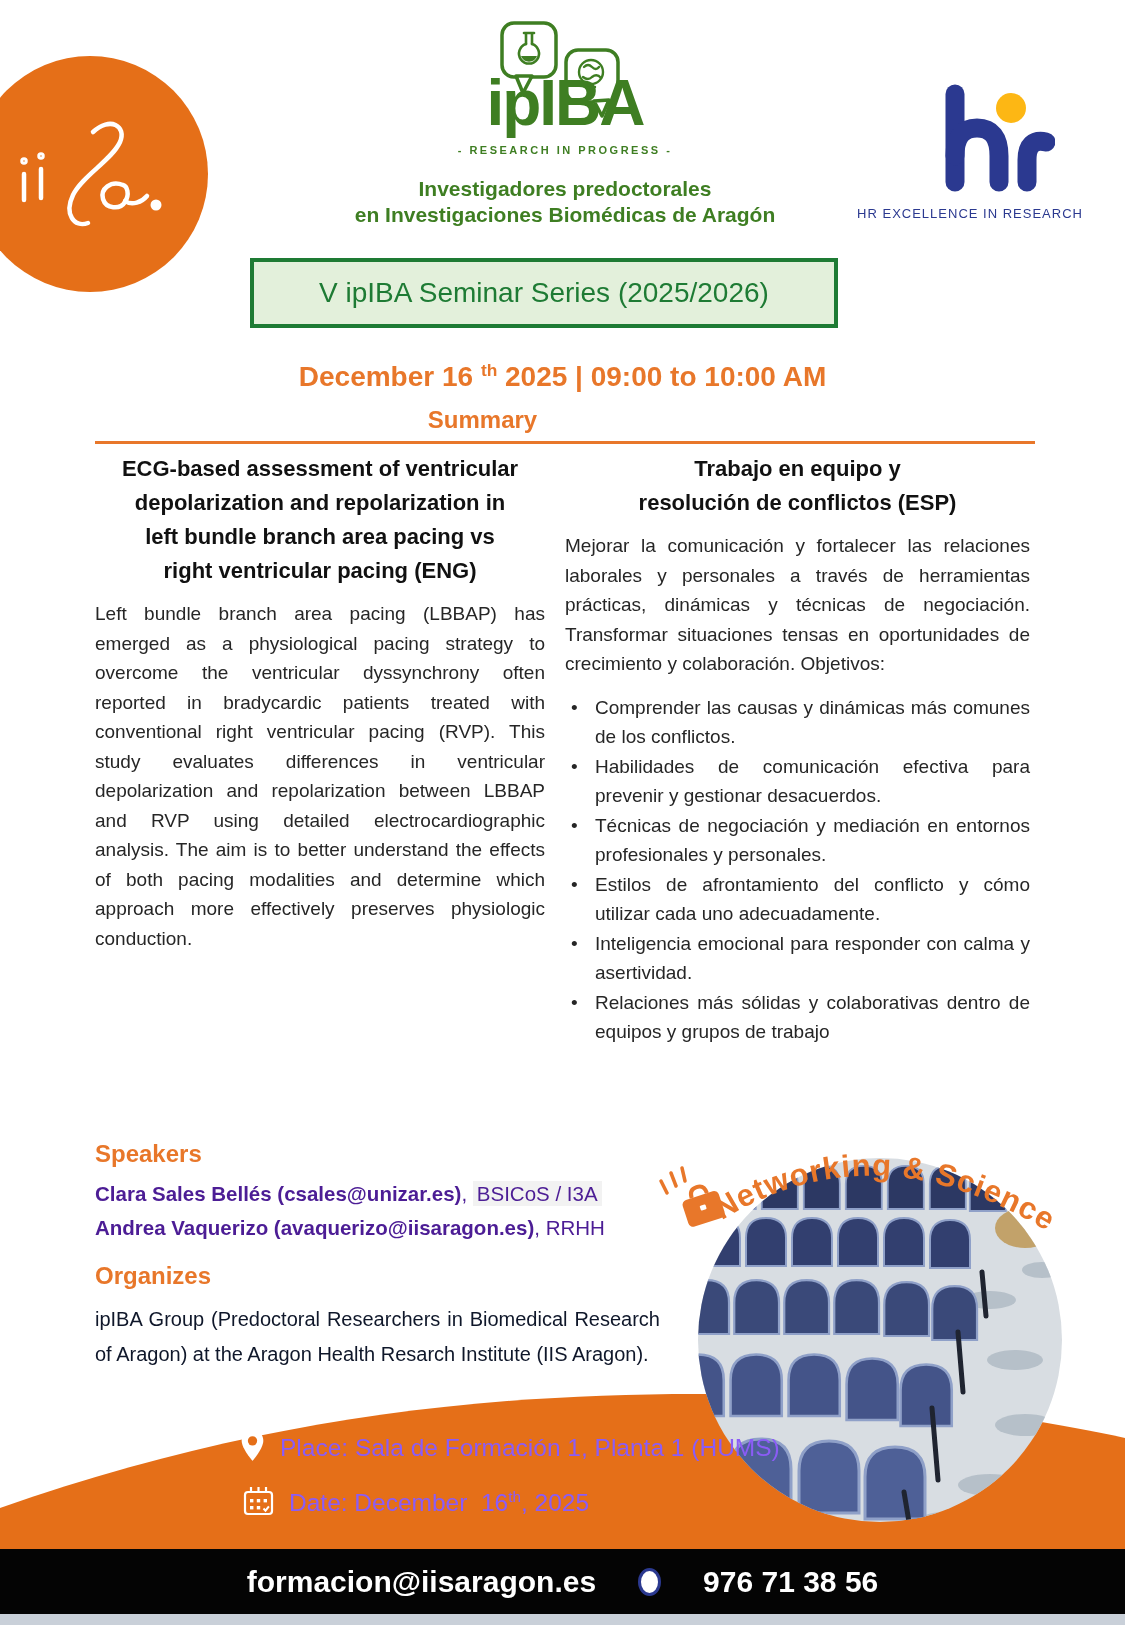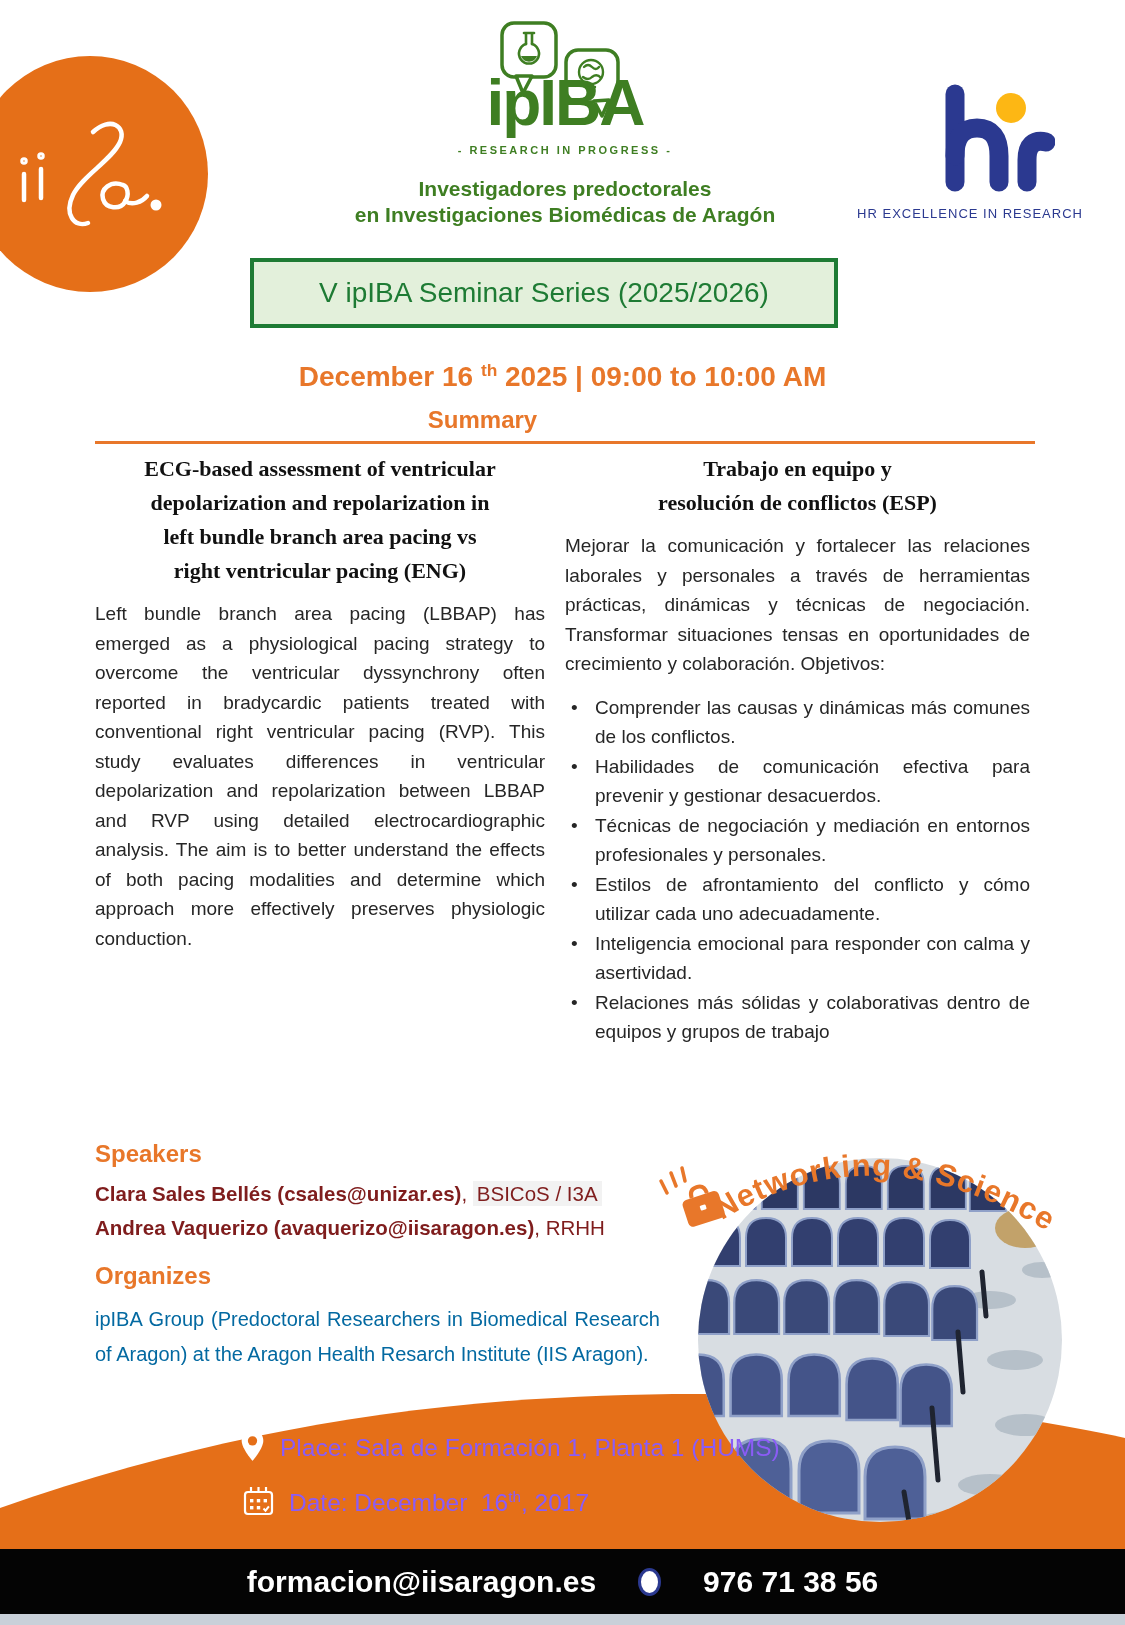--- a/index.html
+++ b/index.html
@@ -24,37 +24,37 @@
 
   #date-line{left:0;top:360px;width:1125px;text-align:center;
     font-size:28px;font-weight:bold;color:#E8772A;}
   #summary-label{left:0;top:406px;width:965px;text-align:center;
     font-size:24px;font-weight:bold;color:#E8772A;}
   #summary-rule{left:95px;top:441px;width:940px;height:2.5px;background:#E8772A;}
   .sup{font-size:0.62em;vertical-align:super;}
 
   
   .col-title{font-size:22px;font-weight:bold;color:#111;text-align:center;
-    line-height:34px;white-space:pre-line;font-family:Liberation Serif, serif;}
+    line-height:34px;white-space:pre-line;}
   .col-body{margin-top:11px;font-size:19px;line-height:29.5px;color:#262626;text-align:justify;}
   #left-col{left:95px;top:452px;width:450px;}
   #right-col{left:565px;top:452px;width:465px;}
   ul.bullets{margin:14px 0 0 0;padding:0;list-style:none;}
   ul.bullets li{position:relative;padding-left:30px;font-size:19px;line-height:29.5px;
     color:#262626;text-align:justify;}
   ul.bullets li::before{content:"\2022";position:absolute;left:6px;color:#262626;}
 
   
   #speakers{left:95px;top:1140px;width:585px;}
   #organizes{left:95px;top:1262px;width:565px;}
   .sec-h{font-size:24px;font-weight:bold;color:#E8772A;}
-  .spk-row{margin-top:10px;font-size:20.5px;line-height:32px;color:#7f1d1d;}
+  .spk-row{margin-top:10px;font-size:20.5px;line-height:32px;color:#4c1d95;}
   .spk-row b{font-weight:bold;}
   .hl{background:#F2F2F2;padding:1px 4px;}
-  #org-body{margin-top:12px;font-size:20px;line-height:35px;color:#0369a1;text-align:justify;}
+  #org-body{margin-top:12px;font-size:20px;line-height:35px;color:#0f172a;text-align:justify;}
 
   
   #dome{left:0;top:1380px;}
   #photo{left:690px;top:1150px;}
   #arc-svg{left:645px;top:1085px;}
   .band-row{display:flex;align-items:flex-end;gap:15px;height:40px;color:#8b5cf6;}
   .band-row .band-text{font-size:24.5px;}
   #place-row{left:240px;top:1422px;}
   #date-row{left:243px;top:1477px;}
 
@@ -277,21 +277,21 @@
       </g>
       <g fill="#ffffff">
         <rect x="7" y="13" width="3.4" height="3.4"></rect>
           <rect x="13.8" y="13" width="3.4" height="3.4"></rect>
           <rect x="20.6" y="13" width="3.4" height="3.4"></rect>
         <rect x="7" y="20" width="3.4" height="3.4"></rect>
           <rect x="13.8" y="20" width="3.4" height="3.4"></rect>
       </g>
       <path d="M20.5 22.5 l2 2.2 l3.4 -4.4" stroke="#ffffff" stroke-width="2" fill="none"></path>
     </svg>
-    <span class="band-text"><span>Date: December &nbsp;16</span><span class="sup">th</span><span>, 2017</span></span>
+    <span class="band-text"><span>Date: December &nbsp;16</span><span class="sup">th</span><span>, 2025</span></span>
   </div>
 
   <div class="abs" id="footer-black">
     <span class="ft">formacion@iisaragon.es</span>
     <span id="footer-dot"></span>
     <span class="ft">976 71 38 56</span>
   </div>
   <div class="abs" id="bottom-strip"></div>
 
 </div>

